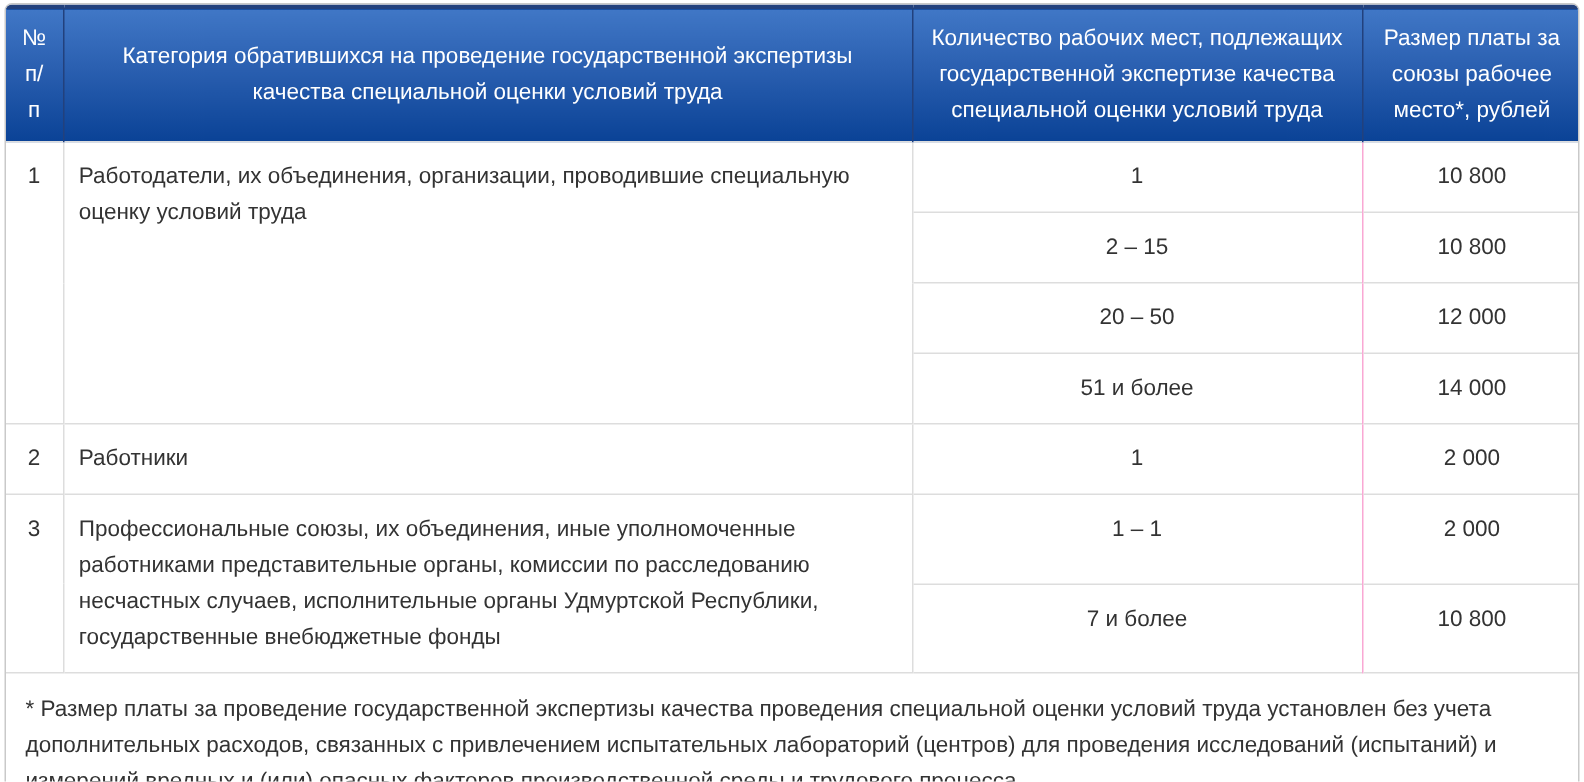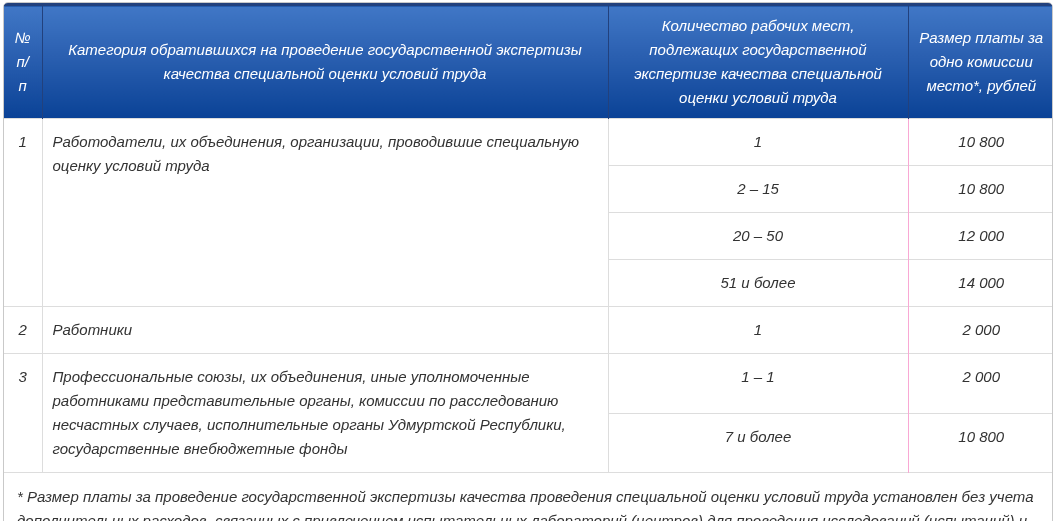--- a/index.html
+++ b/index.html
@@ -7,21 +7,20 @@
     margin: 0;
     padding: 0;
     background: #ffffff;
     font-family: "Liberation Sans", "DejaVu Sans", sans-serif;
     color: #333333;
   }
   .page {
     width: 1056px;
     height: 521px;
     padding: 2px 3px;
-    font-style: italic;
   }
   .table-wrap {
     width: 1050px;
     border: 1px solid #c9c9c9;
     border-radius: 5px;
     overflow: hidden;
     background: #ffffff;
   }
   table.fee-table {
     width: 100%;
@@ -78,21 +77,21 @@
         <col class="c-num">
           <col class="c-cat">
           <col class="c-count">
           <col class="c-price">
       </colgroup>
       <thead>
         <tr>
           <th>№ п/п</th>
           <th>Категория обратившихся на проведение государственной экспертизы качества специальной оценки условий труда</th>
           <th>Количество рабочих мест, подлежащих государственной экспертизе качества специальной оценки условий труда</th>
-          <th>Размер платы за одно комиссии место*, рублей</th>
+          <th>Размер платы за союзы рабочее место*, рублей</th>
         </tr>
       </thead>
       <tbody>
 
         <tr>
           <td class="cell-num" rowspan="4">1</td>
           <td class="cell-cat" rowspan="4">Работодатели, их объединения, организации, проводившие специальную оценку условий труда</td>
           <td class="cell-count">1</td>
           <td class="cell-price">10 800</td>
         </tr>

